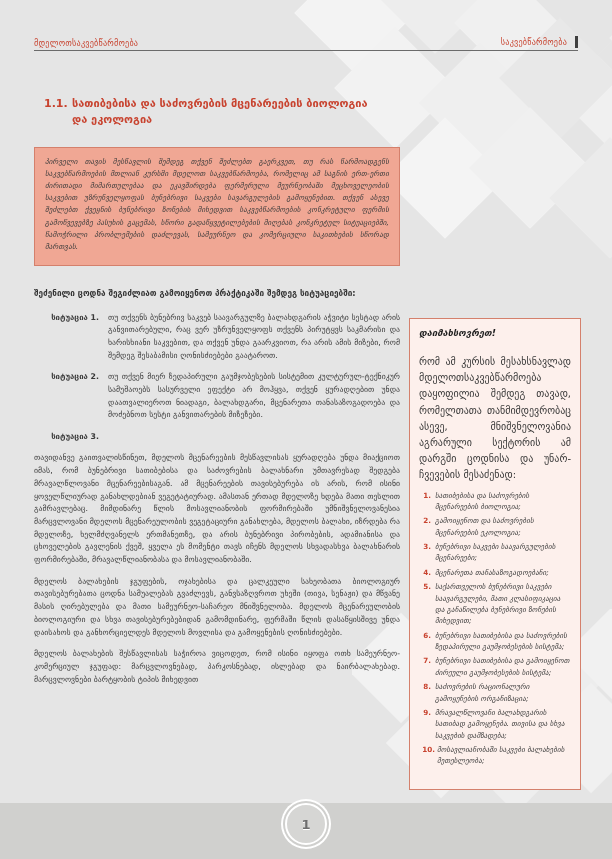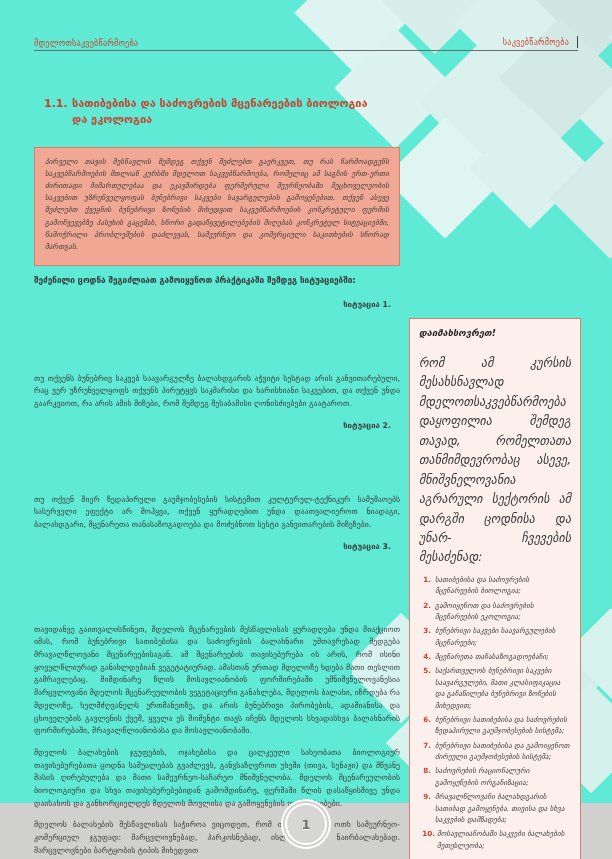--- a/index.html
+++ b/index.html
@@ -8,21 +8,21 @@
     width: 612px;
     height: 859px;
     background: #ffffff;
     font-family: "DejaVu Sans", "Liberation Sans", sans-serif;
   }
 
   .page {
     position: relative;
     width: 612px;
     height: 859px;
-    background: #5eead4;
+    background: #e5e5e5;
     overflow: hidden;
   }
 
   
   .diamond-pattern {
     position: absolute;
     top: -60px;
     right: -70px;
     width: 430px;
     height: 330px;
@@ -55,21 +55,21 @@
     height: 20px;
   }
   .rh-left, .rh-right {
     color: #c8432f;
     font-size: 8.2px;
     letter-spacing: 0.2px;
     font-family: "DejaVu Sans", "Liberation Sans", sans-serif;
   }
   .rh-right {
     padding-right: 8px;
-    border-right: 1px solid #404040;
+    border-right: 3px solid #404040;
     line-height: 1.5;
     padding-left: 40px;
   }
   .rh-rule {
     margin-top: 2px;
     height: 1px;
     background: #6b6b6b;
     width: 100%;
   }
 
@@ -121,36 +121,35 @@
     padding: 8px 10px 12px 10px;
     color: #3b3b3b;
     font-size: 7.3px;
     font-style: italic;
     line-height: 1.66;
     text-align: justify;
     letter-spacing: 0.05px;
   }
 
   .lead-text {
-    margin-top: 8px;
+    margin-top: 21px;
     font-size: 8.2px;
     font-weight: bold;
     color: #333333;
     line-height: 1.58;
     text-align: left;
   }
 
   .sit-list { margin-top: 12px; }
 
   .sit-item {
     display: flex;
     margin-bottom: 9px;
     font-size: 7.8px;
     color: #3a3a3a;
-    flex-direction: column;
   }
   .sit-label {
     flex: 0 0 74px;
     font-weight: bold;
     text-align: right;
     padding-right: 9px;
     line-height: 1.62;
     white-space: nowrap;
   }
   .sit-body {
@@ -180,22 +179,21 @@
     z-index: 3;
   }
   .side-title {
     color: #1f1f1f;
     font-size: 9.4px;
     font-weight: bold;
     font-style: italic;
     margin-bottom: 7px;
   }
   .side-intro {
-    font-size: 12px;
-    font-style: italic;
+    font-size: 10px;
     color: #3a3a3a;
     line-height: 1.62;
     text-align: justify;
     margin-top: 16px;
   }
   .side-list {
     margin-top: 6px;
     list-style: none;
   }
   .side-list li {

